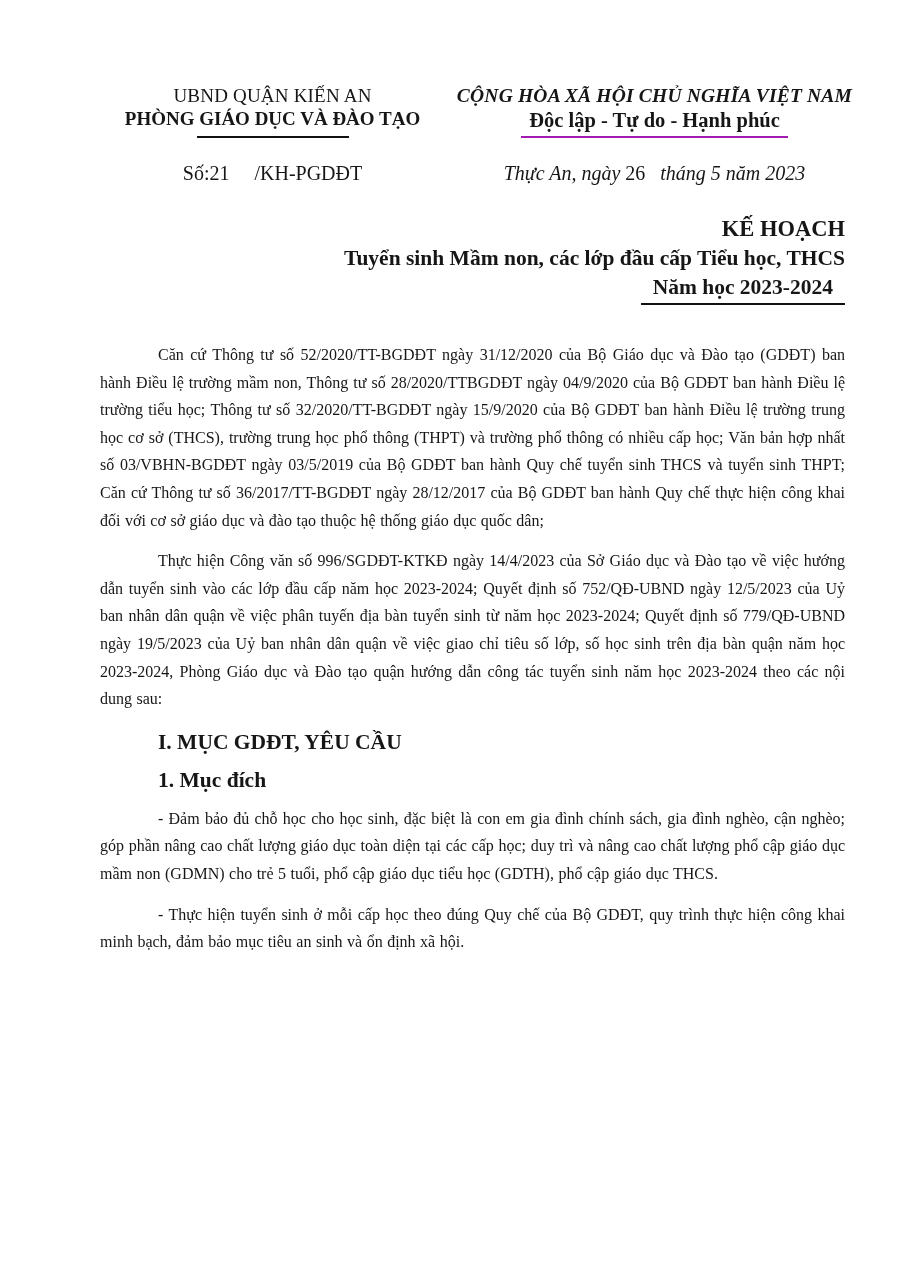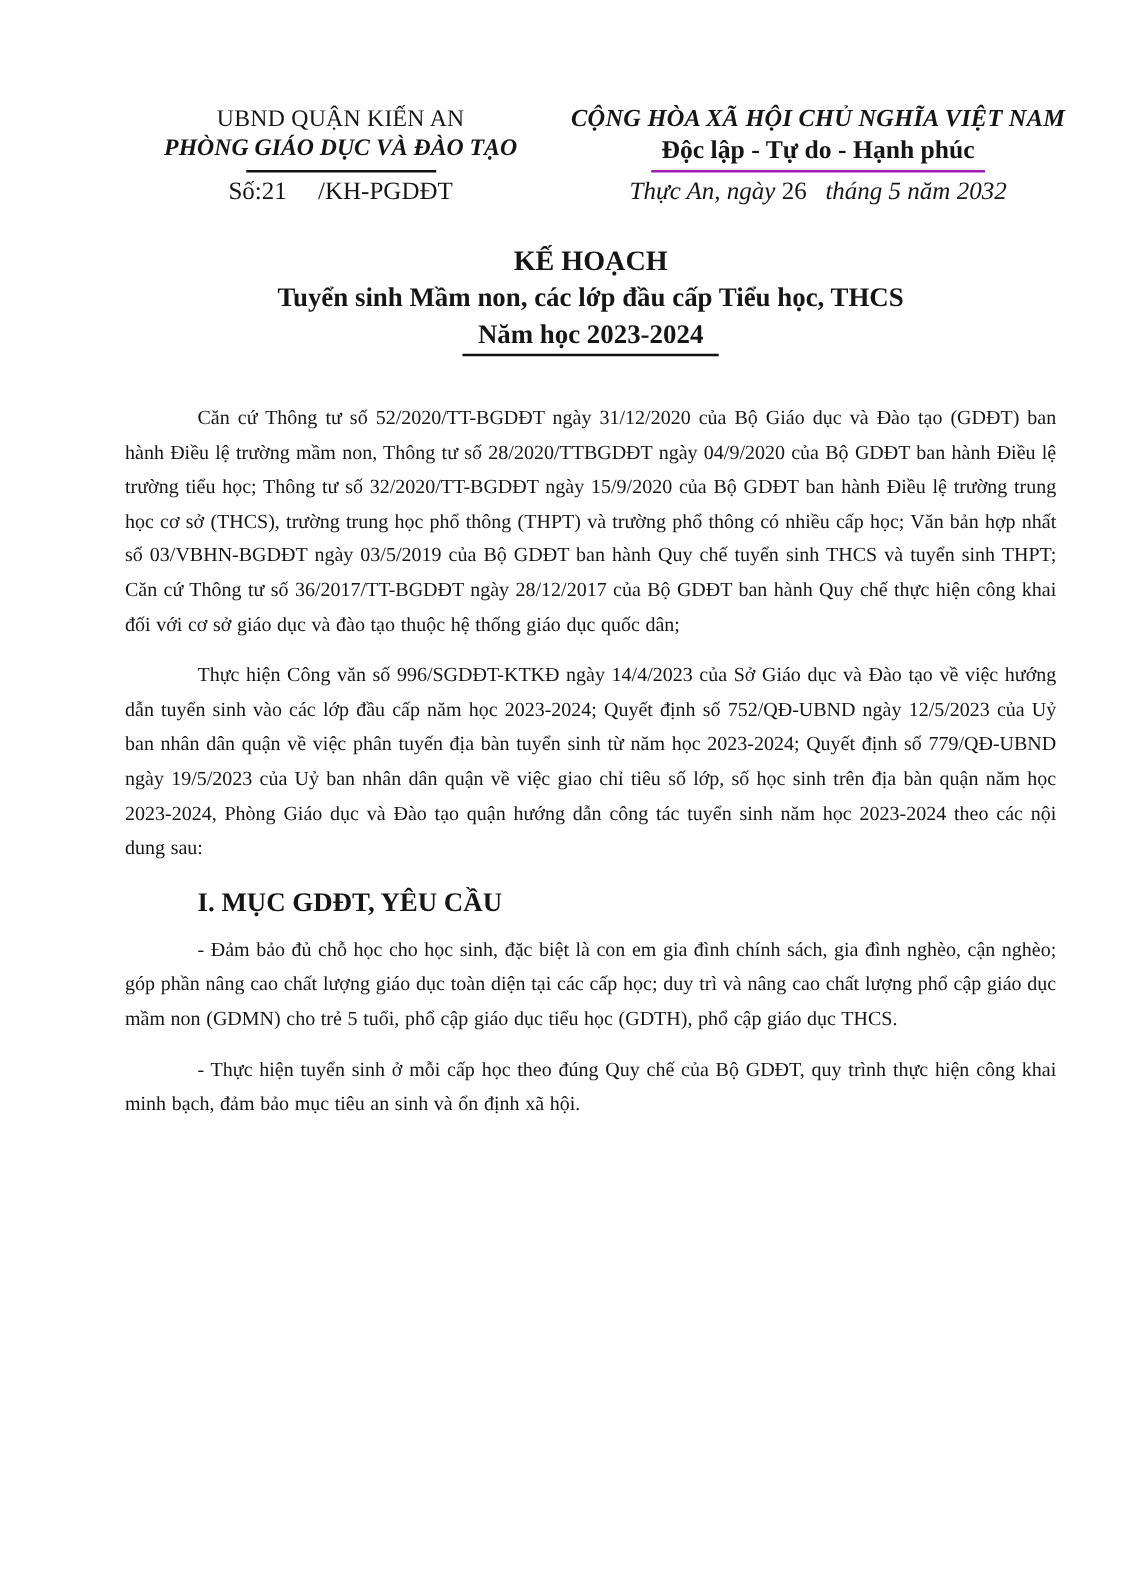--- a/index.html
+++ b/index.html
@@ -36,21 +36,20 @@
   }
   .agency-parent {
     font-size: 19px;
     letter-spacing: 0.2px;
     line-height: 23px;
   }
   .agency-name {
     font-size: 19px;
     font-weight: bold;
     line-height: 23px;
-    font-style: italic;
   }
   .hdr-left-rule {
     width: 152px;
     border-bottom: 2px solid #111;
     margin: 6px auto 0 auto;
     height: 0;
   }
   .national-title {
     font-size: 19.5px;
     font-weight: bold;
@@ -62,21 +61,21 @@
     display: inline-block;
     font-size: 20.5px;
     font-weight: bold;
     line-height: 24px;
     border-bottom: 2px solid #a21caf;
     padding: 0 8px 4px 8px;
     margin-top: 1px;
   }
   .doc-row {
     display: flex;
-    margin: 4px 36px 0 100px;
+    margin: 24px 36px 0 100px;
   }
   .doc-number {
     width: 345px;
     text-align: center;
     font-size: 20px;
     white-space: pre;
     flex: 0 0 auto;
   }
   .date-line {
     flex: 1 1 auto;
@@ -84,21 +83,21 @@
     font-size: 20px;
     font-style: italic;
     white-space: pre;
   }
   .date-day {
     font-style: normal;
   }
   
   .title-block {
     margin: 30px 55px 0 100px;
-    text-align: center;
+    text-align: right;
   }
   .title-main {
     font-size: 22.5px;
     font-weight: bold;
     line-height: 27px;
   }
   .title-subject {
     font-size: 21.5px;
     font-weight: bold;
     line-height: 27px;
@@ -154,32 +153,33 @@
     <div class="hdr-right">
       <div class="national-title">CỘNG HÒA XÃ HỘI CHỦ NGHĨA VIỆT NAM</div>
       <div>
         <span class="motto">Độc lập - Tự do - Hạnh phúc</span>
       </div>
     </div>
   </div>
 
   <div class="doc-row">
     <div class="doc-number">Số:21     /KH-PGDĐT</div>
-    <div class="date-line"><span>Thực An, ngày </span><span class="date-day">26</span><span>   tháng 5 năm 2032</span></div>
+    <div class="date-line"><span>Thực An, ngày </span><span class="date-day">26</span><span>   tháng 5 năm 2023</span></div>
   </div>
 
   <div class="title-block">
     <div class="title-main">KẾ HOẠCH</div>
     <div class="title-subject">Tuyển sinh Mầm non, các lớp đầu cấp Tiểu học, THCS</div>
     <div>
       <span class="title-year">Năm học 2023-2024</span>
     </div>
   </div>
 
   <div class="body-block">
     <p class="para">Căn cứ Thông tư số 52/2020/TT-BGDĐT ngày 31/12/2020 của Bộ Giáo dục và Đào tạo (GDĐT) ban hành Điều lệ trường mầm non, Thông tư số 28/2020/TTBGDĐT ngày 04/9/2020 của Bộ GDĐT ban hành Điều lệ trường tiểu học; Thông tư số 32/2020/TT-BGDĐT ngày 15/9/2020 của Bộ GDĐT ban hành Điều lệ trường trung học cơ sở (THCS), trường trung học phổ thông (THPT) và trường phổ thông có nhiều cấp học; Văn bản hợp nhất số 03/VBHN-BGDĐT ngày 03/5/2019 của Bộ GDĐT ban hành Quy chế tuyển sinh THCS và tuyển sinh THPT; Căn cứ Thông tư số 36/2017/TT-BGDĐT ngày 28/12/2017 của Bộ GDĐT ban hành Quy chế thực hiện công khai đối với cơ sở giáo dục và đào tạo thuộc hệ thống giáo dục quốc dân;</p>
     <p class="para">Thực hiện Công văn số 996/SGDĐT-KTKĐ ngày 14/4/2023 của Sở Giáo dục và Đào tạo về việc hướng dẫn tuyển sinh vào các lớp đầu cấp năm học 2023-2024; Quyết định số 752/QĐ-UBND ngày 12/5/2023 của Uỷ ban nhân dân quận về việc phân tuyến địa bàn tuyển sinh từ năm học 2023-2024; Quyết định số 779/QĐ-UBND ngày 19/5/2023 của Uỷ ban nhân dân quận về việc giao chỉ tiêu số lớp, số học sinh trên địa bàn quận năm học 2023-2024, Phòng Giáo dục và Đào tạo quận hướng dẫn công tác tuyển sinh năm học 2023-2024 theo các nội dung sau:</p>
     <div class="section-heading">I. MỤC GDĐT, YÊU CẦU</div>
+    <div class="subsection-heading">1. Mục đích</div>
     <p class="para">- Đảm bảo đủ chỗ học cho học sinh, đặc biệt là con em gia đình chính sách, gia đình nghèo, cận nghèo; góp phần nâng cao chất lượng giáo dục toàn diện tại các cấp học; duy trì và nâng cao chất lượng phổ cập giáo dục mầm non (GDMN) cho trẻ 5 tuổi, phổ cập giáo dục tiểu học (GDTH), phổ cập giáo dục THCS.</p>
     <p class="para">- Thực hiện tuyển sinh ở mỗi cấp học theo đúng Quy chế của Bộ GDĐT, quy trình thực hiện công khai minh bạch, đảm bảo mục tiêu an sinh và ổn định xã hội.</p>
   </div>
 
 </div>
 
 </body></html>

